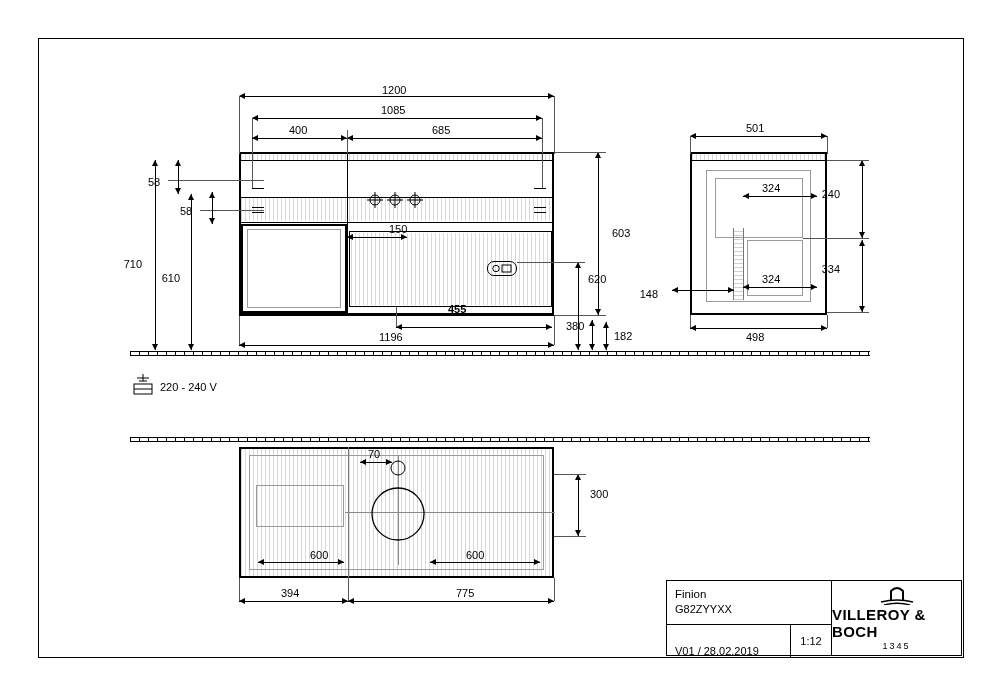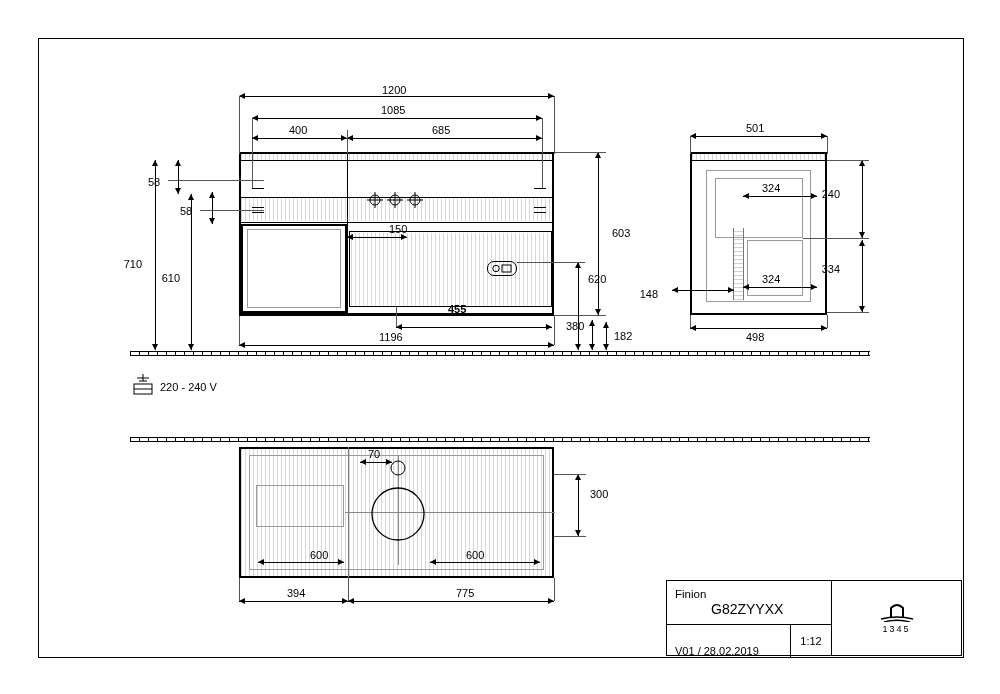--- a/index.html
+++ b/index.html
@@ -27,21 +27,21 @@
   .fill-v{position:absolute;background:
      repeating-linear-gradient(0deg,#d0d0d0 0 1px,transparent 1px 4px);}
   .titleblock{position:absolute;right:38px;bottom:38px;width:296px;height:76px;border:1px solid #000;box-sizing:border-box;}
   .tb-left{position:absolute;left:0;top:0;width:165px;height:100%;box-sizing:border-box;border-right:1px solid #000;}
   .tb-right{position:absolute;left:165px;top:0;right:0;height:100%;box-sizing:border-box;display:flex;align-items:center;justify-content:center;flex-direction:column;}
   .tb-row1{position:absolute;left:0;top:0;width:100%;height:44px;box-sizing:border-box;border-bottom:1px solid #000;padding:6px 8px;}
   .tb-row2{position:absolute;left:0;top:44px;width:100%;height:32px;box-sizing:border-box;display:flex;align-items:flex-end;}
   .tb-ver{flex:1;padding-left:8px;font-size:11px;}
   .tb-scale{width:40px;border-left:1px solid #000;height:100%;display:flex;align-items:center;justify-content:center;font-size:11px;}
   .tb-name{font-size:11.5px;line-height:15px;}
-  .tb-code{font-size:14px;line-height:15px;margin-left:36px;}
+  .tb-code{font-size:11px;line-height:15px;}
   .logo-name{font-size:15px;font-weight:bold;letter-spacing:.4px;}
   .logo-year{font-size:9px;letter-spacing:2px;text-align:center;margin-top:1px;}
   .logo-mark{width:40px;height:20px;margin:0 auto 1px auto;}
   .volt{position:absolute;font-size:11px;}
 </style>
 </head>
 <body>
 
 <div id="sheet">
 
@@ -278,21 +278,21 @@
   <div class="dim" style="left:310px;top:549px;">600</div>
 
   <div class="ln h" style="left:430px;top:562px;width:110px;"></div>
   <div class="arrowL" style="left:430px;top:559px;"></div>
     <div class="arrowR" style="left:534px;top:559px;"></div>
   <div class="dim" style="left:466px;top:549px;">600</div>
 
   <div class="ln h" style="left:239px;top:601px;width:109px;"></div>
   <div class="arrowL" style="left:239px;top:598px;"></div>
     <div class="arrowR" style="left:342px;top:598px;"></div>
-  <div class="dim" style="left:287px;top:587px;">394</div>
+  <div class="dim" style="left:281px;top:587px;">394</div>
   <div class="ln v" style="left:239px;top:578px;height:23px;background:#555;"></div>
   <div class="ln v" style="left:348px;top:578px;height:23px;background:#555;"></div>
 
   <div class="ln h" style="left:348px;top:601px;width:206px;"></div>
   <div class="arrowL" style="left:348px;top:598px;"></div>
     <div class="arrowR" style="left:548px;top:598px;"></div>
   <div class="dim" style="left:441px;top:587px;margin-left:15px;">775</div>
   <div class="ln v" style="left:554px;top:578px;height:23px;background:#555;"></div>
 
   <div class="titleblock">
@@ -305,17 +305,18 @@
         <div class="tb-ver">V01 / 28.02.2019</div>
         <div class="tb-scale">1:12</div>
       </div>
     </div>
     <div class="tb-right">
       <svg class="logo-mark" viewBox="0 0 40 20">
         <path d="M14 16 L14 6 Q20 0 26 6 L26 16" stroke="#000" fill="none" stroke-width="2"></path>
         <path d="M4 17 Q20 13 36 17" stroke="#000" fill="none" stroke-width="1.4"></path>
         <path d="M7 20 Q20 16.5 33 20" stroke="#000" fill="none" stroke-width="1.4"></path>
       </svg>
+      <div class="logo-name">VILLEROY &amp; BOCH</div>
       <div class="logo-year">1345</div>
     </div>
   </div>
 
 </div>
 
 </body></html>

